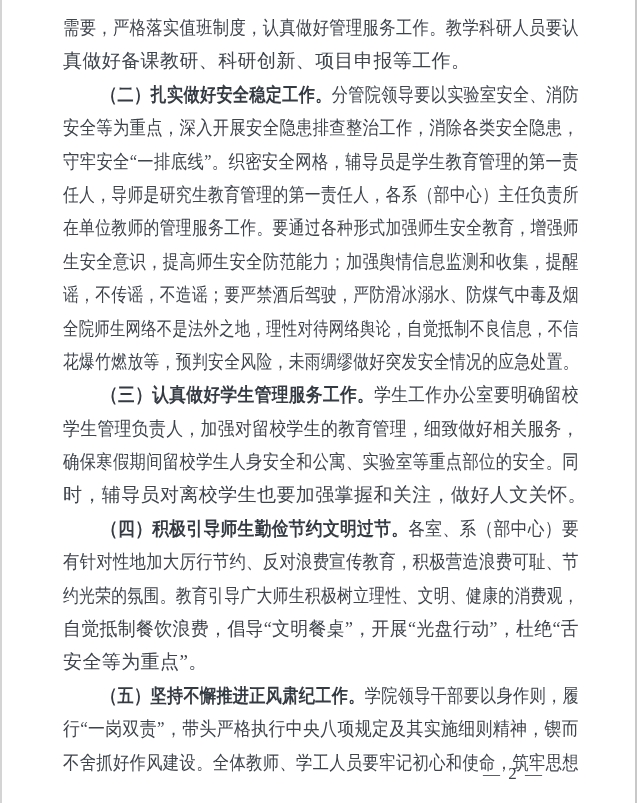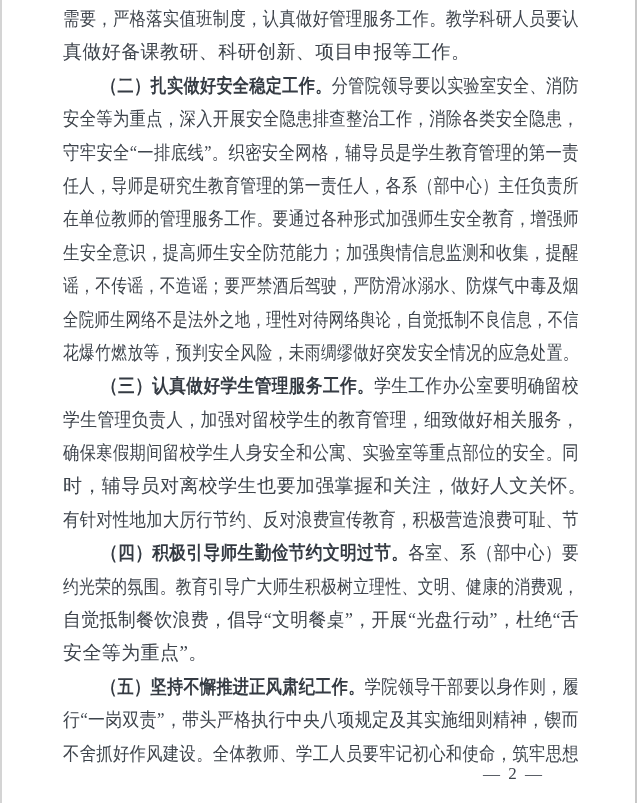--- a/index.html
+++ b/index.html
@@ -22,21 +22,21 @@
   }
   .scan-edge-right {
     position: absolute;
     left: 635px; top: 0;
     width: 2px; height: 803px;
     background: #c8c8c8;
   }
   .doc-body {
     position: absolute;
     left: 63px;
-    top: 2px;
+    top: 11px;
     width: 516px;
     color: #3e444c;
     font-size: 19px;
     letter-spacing: 0.4px;
   }
   .line {
     height: 33.4px;
     line-height: 33.4px;
     white-space: nowrap;
     width: 516px;
@@ -77,22 +77,22 @@
       <div class="line"><span class="ltext" style="transform: scaleX(0.831169);">任人，导师是研究生教育管理的第一责任人，各系（部中心）主任负责所</span></div>
       <div class="line"><span class="ltext" style="transform: scaleX(0.831169);">在单位教师的管理服务工作。要通过各种形式加强师生安全教育，增强师</span></div>
       <div class="line"><span class="ltext" style="transform: scaleX(0.857989);">生安全意识，提高师生安全防范能力；加强舆情信息监测和收集，提醒</span></div>
       <div class="line"><span class="ltext" style="transform: scaleX(0.831169);">谣，不传谣，不造谣；要严禁酒后驾驶，严防滑冰溺水、防煤气中毒及烟</span></div>
       <div class="line"><span class="ltext" style="transform: scaleX(0.805994);">全院师生网络不是法外之地，理性对待网络舆论，自觉抵制不良信息，不信</span></div>
       <div class="line"><span class="ltext" style="transform: scaleX(0.831169);">花爆竹燃放等，预判安全风险，未雨绸缪做好突发安全情况的应急处置。</span></div>
       <div class="line indent"><span class="ltext" style="transform: scaleX(0.87994);"><b>（三）认真做好学生管理服务工作。</b>学生工作办公室要明确留校</span></div>
       <div class="line"><span class="ltext" style="transform: scaleX(0.886598);">学生管理负责人，加强对留校学生的教育管理，细致做好相关服务，</span></div>
       <div class="line"><span class="ltext" style="transform: scaleX(0.857989);">确保寒假期间留校学生人身安全和公寓、实验室等重点部位的安全。同</span></div>
       <div class="line"><span class="ltext">时，辅导员对离校学生也要加强掌握和关注，做好人文关怀。</span></div>
+      <div class="line indent"><span class="ltext" style="transform: scaleX(0.879965);"><b>（四）积极引导师生勤俭节约文明过节。</b>各室、系（部中心）要</span></div>
       <div class="line"><span class="ltext" style="transform: scaleX(0.857989);">有针对性地加大厉行节约、反对浪费宣传教育，积极营造浪费可耻、节</span></div>
-      <div class="line indent"><span class="ltext" style="transform: scaleX(0.879965);"><b>（四）积极引导师生勤俭节约文明过节。</b>各室、系（部中心）要</span></div>
       <div class="line"><span class="ltext" style="transform: scaleX(0.831169);">约光荣的氛围。教育引导广大师生积极树立理性、文明、健康的消费观，</span></div>
       <div class="line"><span class="ltext" style="transform: scaleX(0.940614);">自觉抵制餐饮浪费，倡导“文明餐桌”，开展“光盘行动”，杜绝“舌</span></div>
       <div class="line"><span class="ltext">安全等为重点”。</span></div>
       <div class="line indent"><span class="ltext" style="transform: scaleX(0.849613);"><b>（五）坚持不懈推进正风肃纪工作。</b>学院领导干部要以身作则，履</span></div>
       <div class="line"><span class="ltext" style="transform: scaleX(0.889224);">行“一岗双责”，带头严格执行中央八项规定及其实施细则精神，锲而</span></div>
       <div class="line"><span class="ltext" style="transform: scaleX(0.857989);">不舍抓好作风建设。全体教师、学工人员要牢记初心和使命，筑牢思想</span></div>
     </div>
 </div>
 
 <div class="page-number">— 2 —</div>

